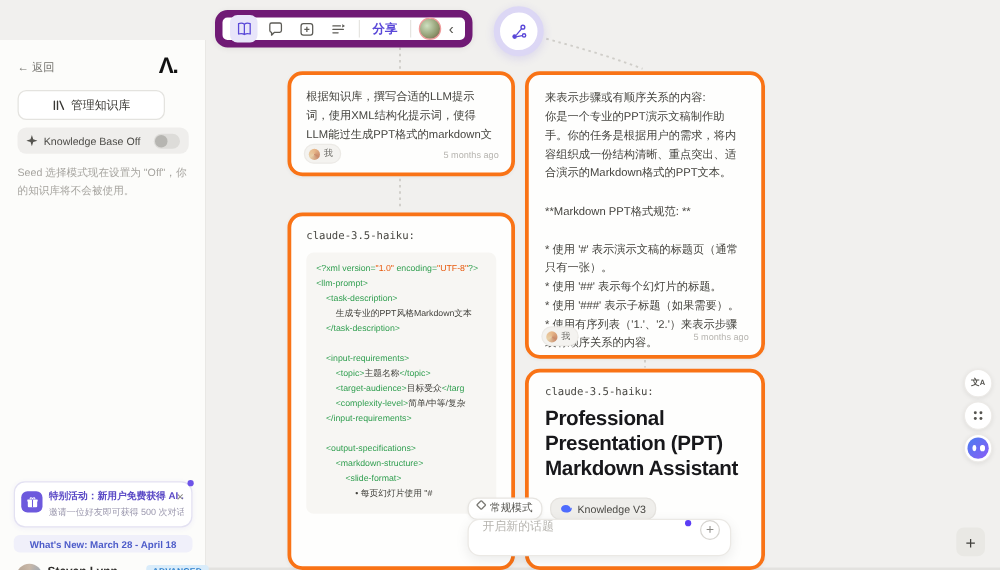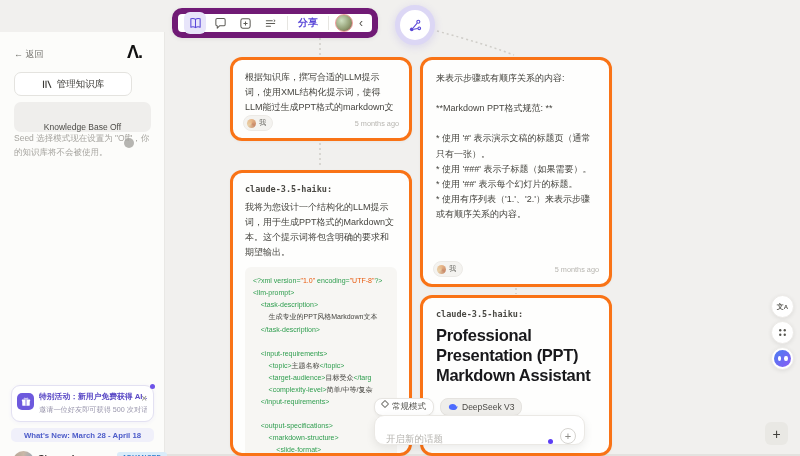--- a/index.html
+++ b/index.html
@@ -4,21 +4,21 @@
 <style>
   * { margin:0; padding:0; box-sizing:border-box; font-family:"Liberation Sans","DejaVu Sans",sans-serif; }
   html,body { width:800px; height:456px; overflow:hidden; background:#f1f0ee; }
   #app { position:relative; width:800px; height:456px; background:#f1f0ee; border-bottom:2px solid #e3e2df; }
 
   
   .sidebar { position:absolute; left:0; top:0; width:165px; height:456px; background:#fcfcfa; border-right:1px solid #e9e8e5; z-index:30;margin-top:32px; }
   .back { position:absolute; left:14px; top:16px; font-size:9px; color:#74736e; cursor:pointer; }
   .logo { position:absolute; right:22px; top:10px; font-size:18px; font-weight:900; color:#111; letter-spacing:-1px; }
   .kb-btn { position:absolute; left:14px; top:40px; width:118px; height:24px; background:#fff; border:1px solid #e4e3df; border-radius:7px; display:flex; align-items:center; justify-content:center; gap:5px; font-size:9.5px; color:#3a3935; cursor:pointer; }
-  .kb-pill { position:absolute; left:14px; top:70px; width:137px; height:21px; background:#efeeec; border-radius:7px; display:flex; align-items:center; padding:15px 7px; gap:5px; font-size:8.5px; color:#4c4b47; font-family:"DejaVu Sans Mono",monospace;flex-direction:column; }
+  .kb-pill { position:absolute; left:14px; top:70px; width:137px; height:21px; background:#efeeec; border-radius:7px; display:flex; align-items:center; padding:4px 7px; gap:5px; font-size:8.5px; color:#4c4b47; font-family:"DejaVu Sans Mono",monospace; }
   .toggle { margin-left:auto; width:21px; height:12px; background:#dddcd9; border-radius:7px; position:relative; cursor:pointer; }
   .toggle .knob { position:absolute; left:1px; top:1px; width:10px; height:10px; border-radius:50%; background:#b6b5b1; }
   .kb-desc { position:absolute; left:14px; top:99px; width:140px; font-size:8.5px; line-height:1.65; color:#a6a49f; }
 
   .promo { position:absolute; left:11px; top:353px; width:143px; height:37px; background:#fff; border:1px solid #e3e1f2; border-radius:9px; box-shadow:0 1px 4px rgba(90,70,220,.06); padding:5px 6px 5px 5px; display:flex; gap:5px; }
   .promo-dot { position:absolute; right:-2px; top:-2px; width:5px; height:5px; border-radius:50%; background:#6d53e8; }
   .gift { width:17px; height:17px; border-radius:5px; background:#6d59dd; flex:none; display:flex; align-items:center; justify-content:center; margin-top:2px; }
   .promo-title { font-size:7.8px; font-weight:700; color:#5a49c6; white-space:nowrap; overflow:hidden; }
   .promo-sub { font-size:7.2px; color:#9a97ad; margin-top:3px; white-space:nowrap; }
   .promo-close { position:absolute; right:6px; top:8px; font-size:10px; color:#8a8984; cursor:pointer; line-height:1; }
@@ -45,32 +45,32 @@
   .card { position:absolute; background:#fefefd; border:3px solid #f97316; border-radius:12px; box-shadow:0 1px 3px rgba(0,0,0,.04); overflow:hidden; z-index:10; }
   .card-a { left:230px; top:57px; width:182px; height:84px; padding:10px 12px; }
   .card-b { left:230px; top:170px; width:182px; height:286px; padding:11px 12px; }
   .card-c { left:420px; top:57px; width:192px; height:230px; padding:11px 13px; }
   .card-d { left:420px; top:295px; width:192px; height:161px; padding:11px 13px; }
   .msg-text { font-size:9px; line-height:1.65; color:#45443f; }
   .card-foot { position:absolute; left:10px; right:10px; bottom:7px; display:flex; align-items:center; justify-content:space-between; }
   .author-pill { display:flex; align-items:center; gap:3px; background:#f4f3f0; border:1px solid #eceae6; border-radius:8px; padding:2px 6px 2px 3px; font-size:7.3px; color:#6a6964; cursor:pointer; }
   .author-pill .mini-av { width:9px; height:9px; border-radius:50%; background:conic-gradient(#e8b88a,#c98a6a,#e8d0a8,#e8b88a); }
   .timestamp { font-size:7.3px; color:#b7b5b0; }
-  .model-name { font-family:"DejaVu Sans Mono",monospace; font-size:8.5px; font-weight:700; color:#4a4944; margin-bottom:6px; }
+  .model-name { font-family:"DejaVu Sans Mono",monospace; font-size:8.5px; font-weight:400; color:#4a4944; margin-bottom:6px; }
   .codeblock { margin-top:8px; background:#f7f6f3; border-radius:6px; padding:8px; font-family:"DejaVu Sans Mono",monospace; font-size:7px; line-height:1.72; white-space:pre; overflow:hidden; }
   .tk-g { color:#2f9e4f; } .tk-o { color:#e8590c; } .tk-p { color:#43423d; }
   .para { font-size:9px; line-height:1.68; color:#45443f; min-height:6px; }
   .headline { font-size:16.5px; line-height:1.22; font-weight:800; color:#18181b; letter-spacing:-.3px; margin-top:0; }
 
   
   .mode-row { position:absolute; left:374px; top:398px; display:flex; gap:6px; z-index:50; }
   .mode-pill { display:flex; align-items:flex-start; gap:4px; background:#fff; border:1px solid #e7e5e1; border-radius:8px; padding:2px 7px; font-size:8.5px; color:#55544f; box-shadow:0 1px 3px rgba(0,0,0,.05); cursor:pointer; }
   .model-pill { display:flex; align-items:center; gap:4px; background:#efeeeb; border:1px solid #e5e3df; border-radius:8px; padding:2px 7px; font-size:8.5px; color:#4a4945; cursor:pointer; }
   .diamond { width:6px; height:6px; border:1px solid #7a7974; transform:rotate(45deg); border-radius:1px; }
-  .composer { position:absolute; left:374px; top:415px; width:211px; height:30px; background:#fff; border:1px solid #ebe9e5; border-radius:10px; box-shadow:0 3px 10px rgba(0,0,0,.08); display:flex; align-items:flex-end; padding:0 8px 0 11px; gap:7px; z-index:50; }
+  .composer { position:absolute; left:374px; top:415px; width:211px; height:30px; background:#fff; border:1px solid #ebe9e5; border-radius:10px; box-shadow:0 3px 10px rgba(0,0,0,.08); display:flex; align-items:flex-start; padding:0 8px 0 11px; gap:7px; z-index:50; }
   .composer input { flex:1; border:none; outline:none; font-size:9.5px; color:#3a3935; background:transparent; min-width:0; }
   .composer input::placeholder { color:#b5b3ae; }
   .pdot { width:5px; height:5px; border-radius:50%; background:#5b3df5; flex:none; }
   .plus-circle { width:16px; height:16px; border-radius:50%; border:1px solid #d7d5d1; color:#8b8a86; font-size:11px; line-height:14px; text-align:center; flex:none; cursor:pointer; }
 
   
   .float-btn { position:absolute; left:771px; width:23px; height:23px; border-radius:50%; background:#fff; border:1px solid #eceae7; box-shadow:0 1px 4px rgba(0,0,0,.08); display:flex; align-items:center; justify-content:center; cursor:pointer; z-index:40; }
   .robot-inner { width:17px; height:17px; border-radius:50%; background:linear-gradient(135deg,#4a7df0,#8a5cf6); position:relative; }
   .robot-inner::before,.robot-inner::after { content:""; position:absolute; top:6px; width:3.5px; height:4.5px; border-radius:50%; background:#fff; }
   .robot-inner::before { left:3.5px; } .robot-inner::after { right:3.5px; }
@@ -188,33 +188,33 @@
       <div class="author-pill">
         <span class="mini-av"></span>
         <span>我</span>
       </div>
       <div class="timestamp">5 months ago</div>
     </div>
   </div>
 
   <div class="card card-b">
     <div class="model-name">claude-3.5-haiku:</div>
-    <div class="msg-text">我将为您设计一个结构化的LLM提示词，用于生成PPT格式的Markdown文本。这个提示词将包含明确的要求和期望输出。</div>
     <div class="codeblock"><div><span class="tk-g">&lt;?xml version=</span><span class="tk-o">"1.0"</span><span class="tk-g"> encoding=</span><span class="tk-o">"UTF-8"</span><span class="tk-g">?&gt;</span></div><div><span class="tk-g">&lt;llm-prompt&gt;</span></div><div><span class="tk-p">    </span><span class="tk-g">&lt;task-description&gt;</span></div><div><span class="tk-p">        生成专业的PPT风格Markdown文本</span></div><div><span class="tk-p">    </span><span class="tk-g">&lt;/task-description&gt;</span></div><div>&nbsp;</div><div><span class="tk-p">    </span><span class="tk-g">&lt;input-requirements&gt;</span></div><div><span class="tk-p">        </span><span class="tk-g">&lt;topic&gt;</span><span class="tk-p">主题名称</span><span class="tk-g">&lt;/topic&gt;</span></div><div><span class="tk-p">        </span><span class="tk-g">&lt;target-audience&gt;</span><span class="tk-p">目标受众</span><span class="tk-g">&lt;/targ</span></div><div><span class="tk-p">        </span><span class="tk-g">&lt;complexity-level&gt;</span><span class="tk-p">简单/中等/复杂</span></div><div><span class="tk-p">    </span><span class="tk-g">&lt;/input-requirements&gt;</span></div><div>&nbsp;</div><div><span class="tk-p">    </span><span class="tk-g">&lt;output-specifications&gt;</span></div><div><span class="tk-p">        </span><span class="tk-g">&lt;markdown-structure&gt;</span></div><div><span class="tk-p">            </span><span class="tk-g">&lt;slide-format&gt;</span></div><div><span class="tk-p">                • 每页幻灯片使用 "#</span></div></div>
   </div>
 
   <div class="card card-c">
     <div>
         <div class="para">来表示步骤或有顺序关系的内容:</div>
+        <div class="para">你是一个专业的PPT演示文稿制作助手。你的任务是根据用户的需求，将内容组织成一份结构清晰、重点突出、适合演示的Markdown格式的PPT文本。</div>
         <div class="para">&nbsp;</div>
         <div class="para">**Markdown PPT格式规范: **</div>
         <div class="para">&nbsp;</div>
         <div class="para">* 使用 '#' 表示演示文稿的标题页（通常只有一张）。</div>
+        <div class="para">* 使用 '##' 表示每个幻灯片的标题。</div>
         <div class="para">* 使用 '###' 表示子标题（如果需要）。</div>
-        <div class="para">* 使用 '##' 表示每个幻灯片的标题。</div>
         <div class="para">* 使用有序列表（'1.'、'2.'）来表示步骤或有顺序关系的内容。</div>
       </div>
     <div class="card-foot">
       <div class="author-pill">
         <span class="mini-av"></span>
         <span>我</span>
       </div>
       <div class="timestamp">5 months ago</div>
     </div>
   </div>
@@ -226,21 +226,21 @@
 
   <div class="mode-row">
     <div class="mode-pill">
       <span class="diamond"></span>
       <span>常规模式</span>
     </div>
     <div class="model-pill">
       <svg width="10" height="8" viewBox="0 0 12 9">
           <path d="M1 4.5 C1 2 3.2 .8 5.5 .8 C8.5 .8 10 2.6 10.2 4.2 L11.5 3.4 L11 5.6 C10.2 7.4 8.2 8.2 6 8.2 C3 8.2 1 6.8 1 4.5 Z" fill="#4d6bfe"></path>
         </svg>
-      <span>DeepSeek V3</span>
+      <span>Knowledge V3</span>
     </div>
   </div>
   <div class="composer">
     <input type="text" placeholder="开启新的话题" style="">
     <span class="pdot"></span>
     <div class="plus-circle">+</div>
   </div>
 
   <div class="float-btn" style="top:295px;">
     <span class="tr-icon">文<span style="font-size:6px;">A</span></span>

